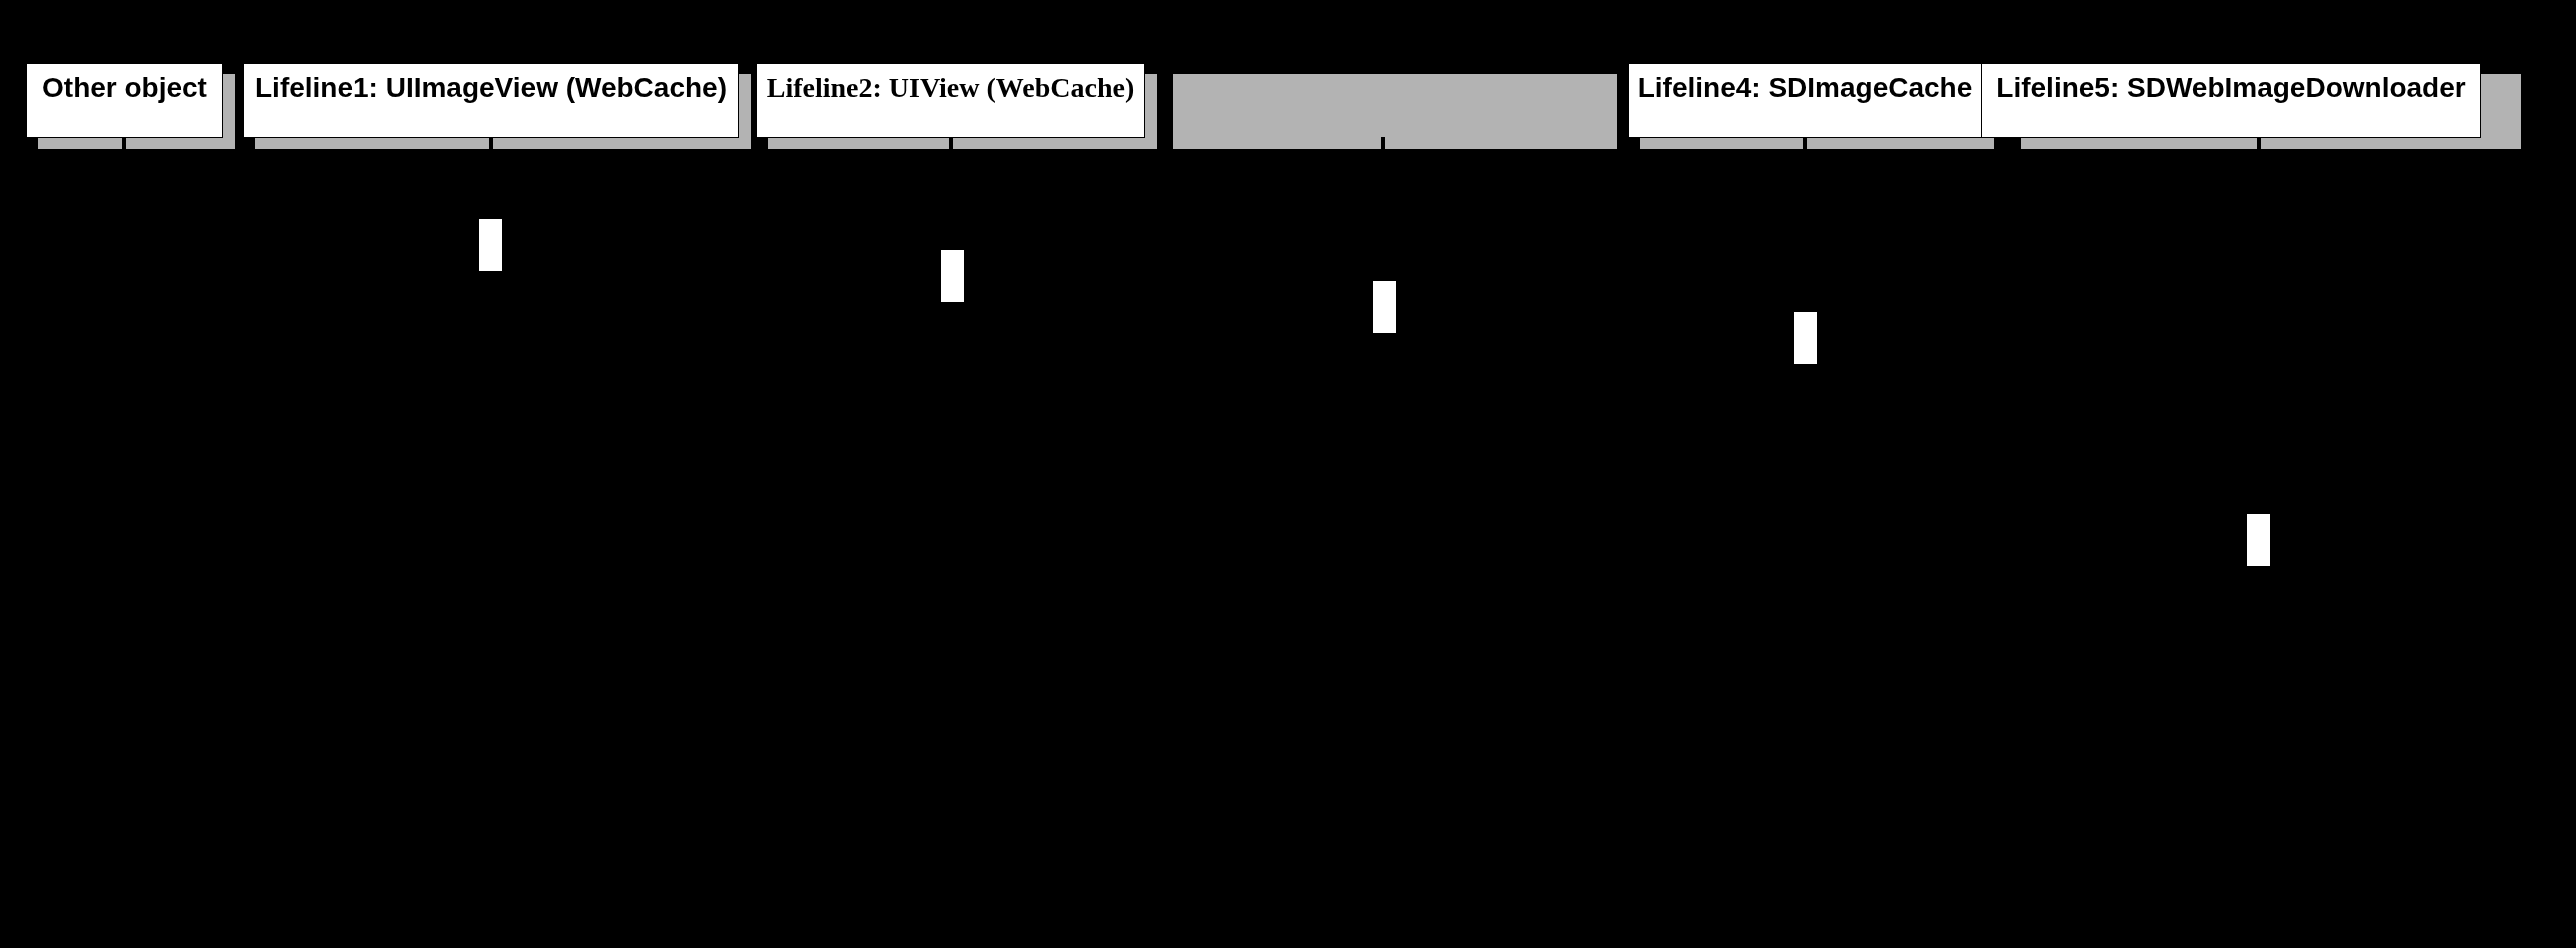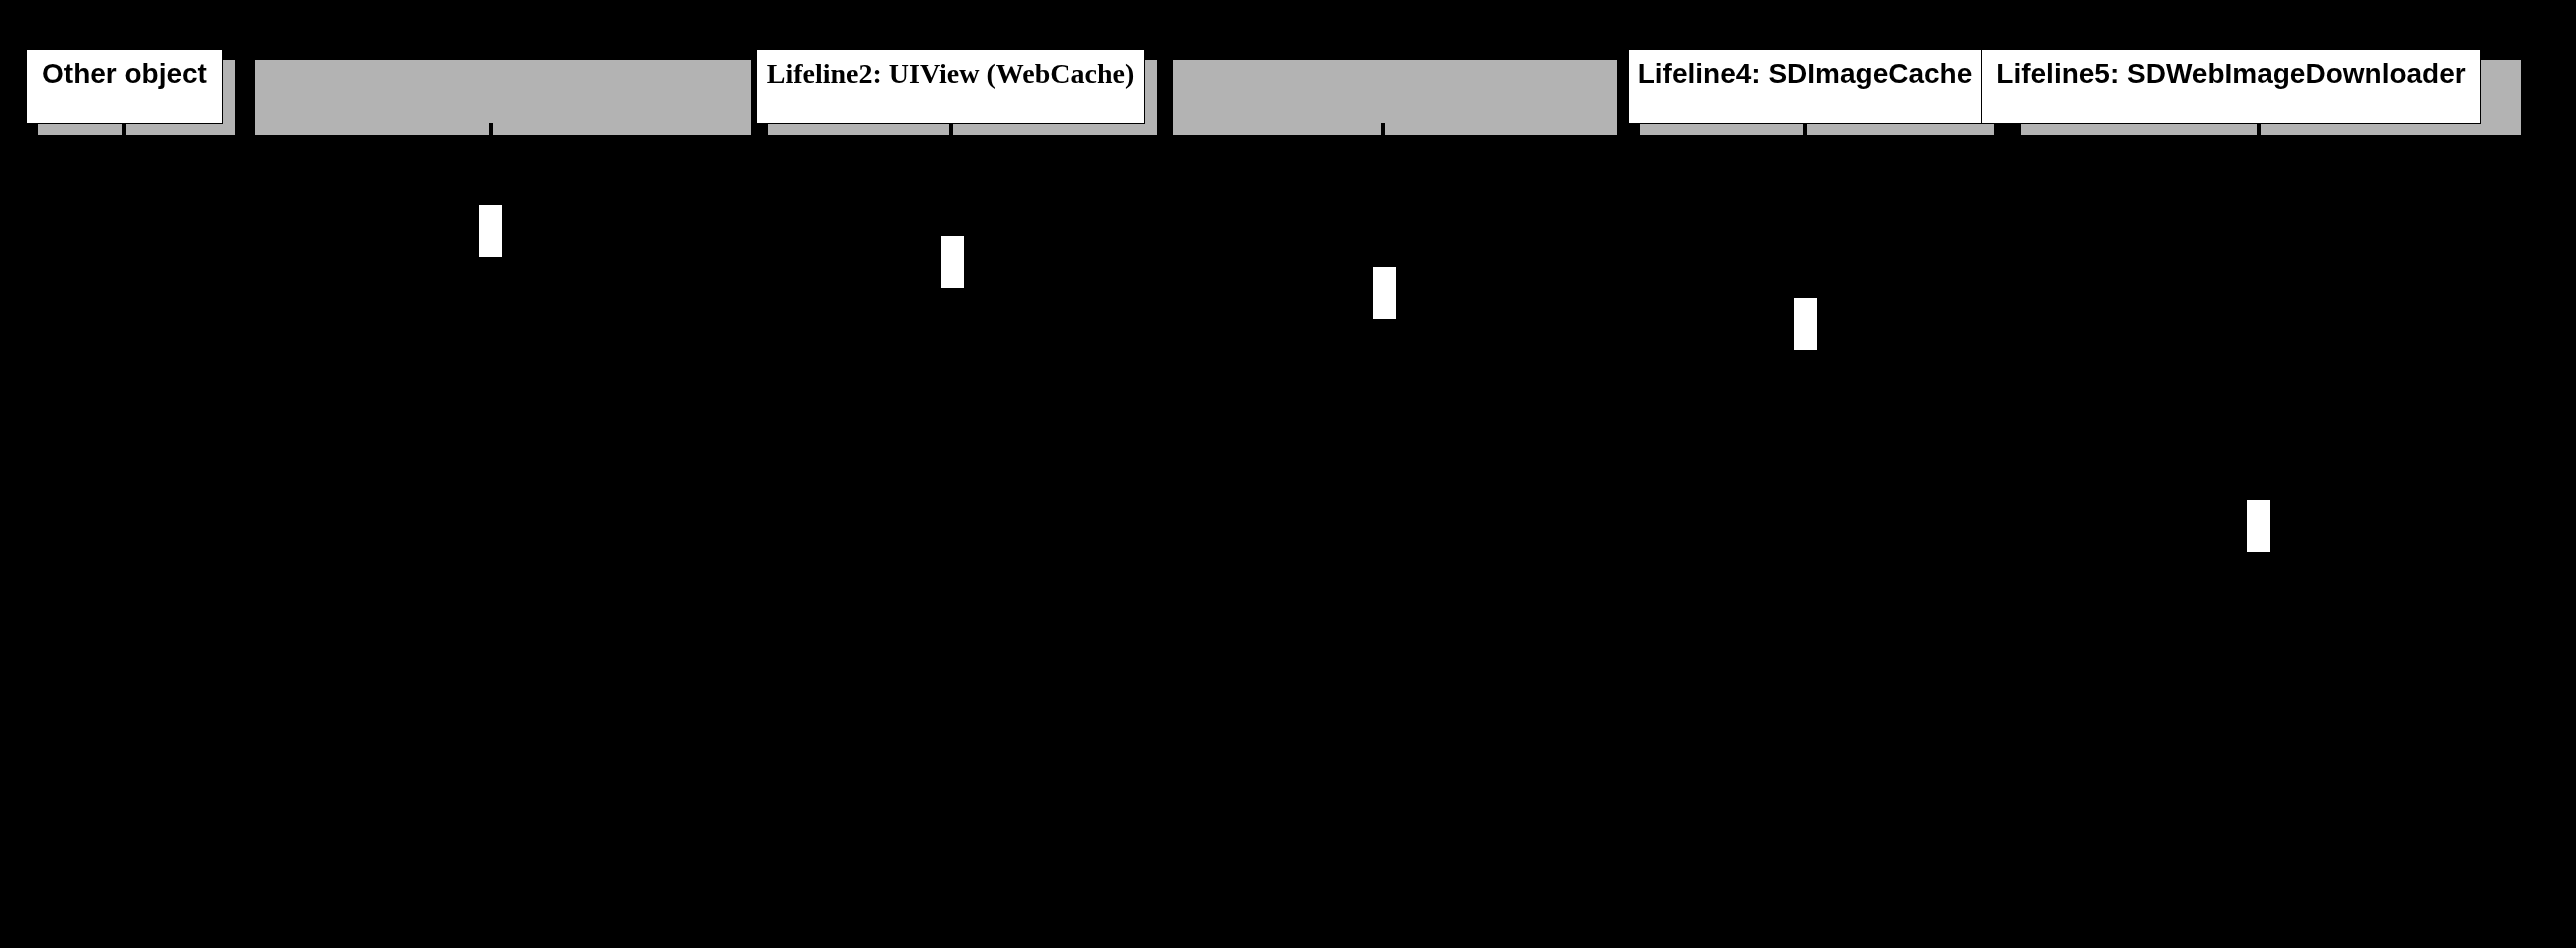--- a/index.html
+++ b/index.html
@@ -3,20 +3,21 @@
 <meta charset="utf-8">
 <style>
   html, body { margin: 0; padding: 0; background: #000; }
   .canvas {
     position: relative;
     width: 2576px;
     height: 673px;
     background: #000;
     overflow: hidden;
     font-family: "Liberation Sans", sans-serif;
+    margin-top: 14px;
   }
   .shadow {
     position: absolute;
     top: 60px;
     height: 75px;
     background: #b3b3b3;
   }
   .head-box {
     position: absolute;
     top: 49px;
@@ -54,20 +55,23 @@
 
 <div class="canvas">
 
   <div class="shadow" style="left:38px;width:197px;"></div>
   <div class="head-box" style="left:26px;width:197px;">
     <span>Other object</span>
   </div>
   <div class="stub" style="left:122px;"></div>
 
   <div class="shadow" style="left:255px;width:496px;"></div>
+  <div class="head-box" style="left:243px;width:496px;">
+    <span>Lifeline1: UIImageView (WebCache)</span>
+  </div>
   <div class="stub" style="left:489px;"></div>
 
   <div class="shadow" style="left:768px;width:389px;"></div>
   <div class="head-box" style="left:756px;width:389px;font-family:Liberation Serif, serif;">
     <span>Lifeline2: UIView (WebCache)</span>
   </div>
   <div class="stub" style="left:949px;"></div>
 
   <div class="shadow" style="left:1173px;width:444px;"></div>
   <div class="stub" style="left:1381px;"></div>

